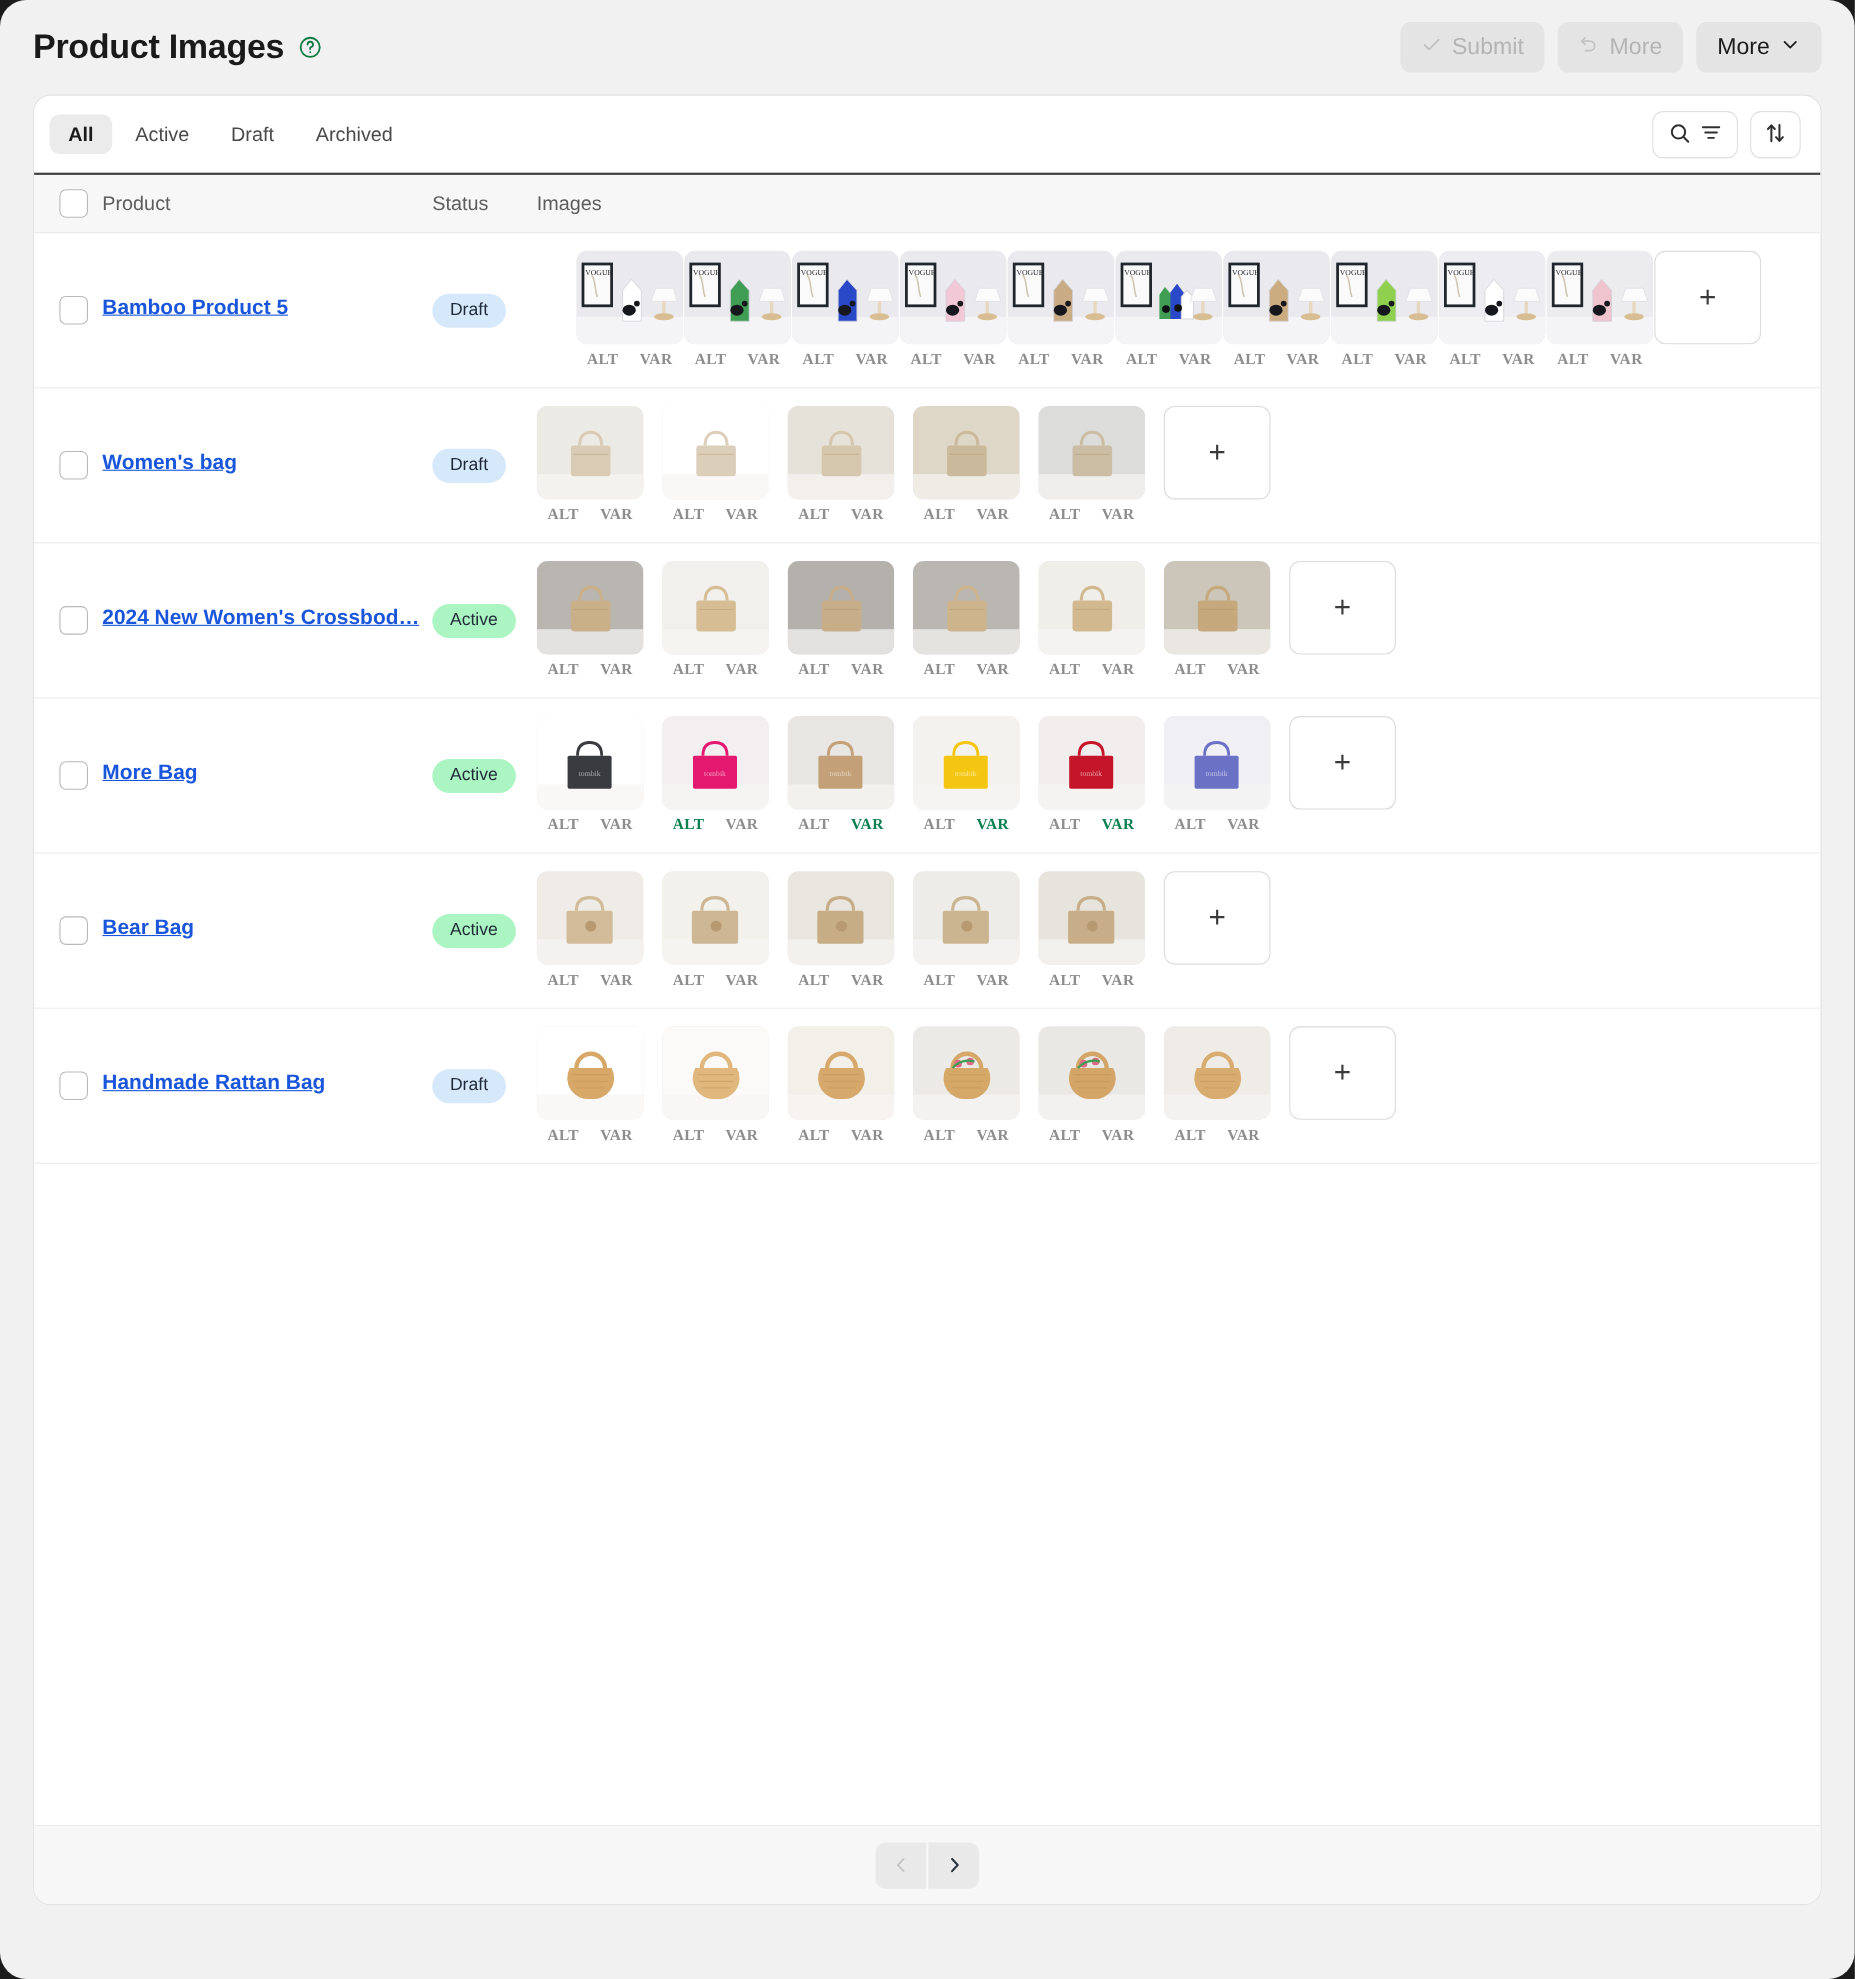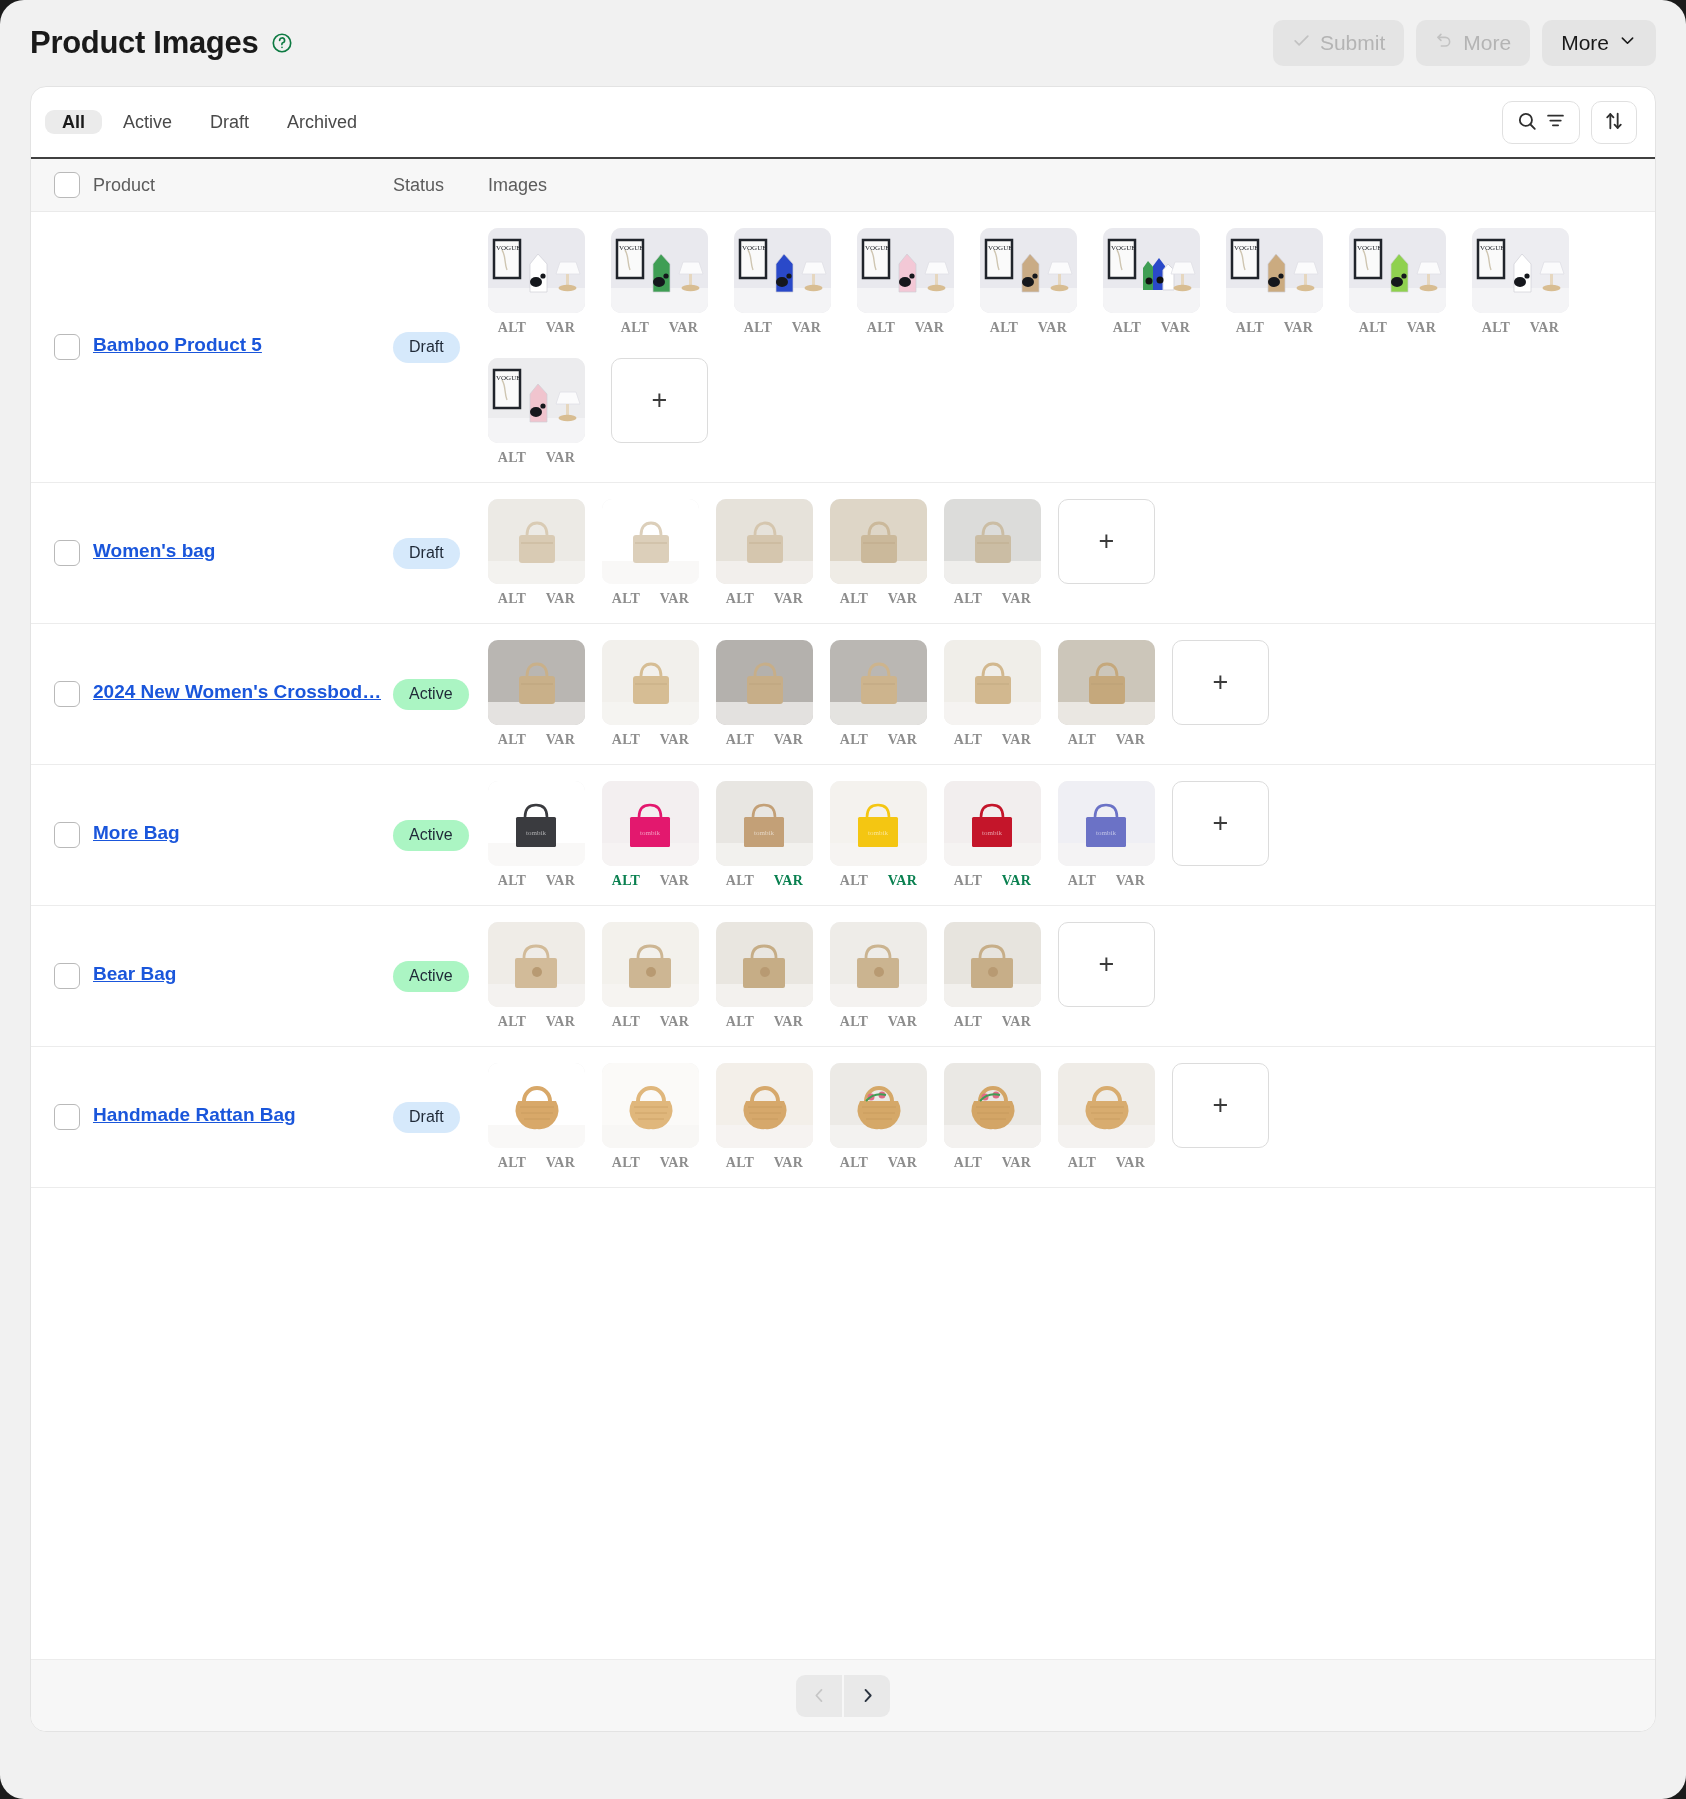--- a/index.html
+++ b/index.html
@@ -51,21 +51,21 @@
     height: 1646px;
     display: flex; flex-direction: column;
     overflow: hidden;
   }
   .card-toolbar {
     height: 70px; display: flex; align-items: center;
     padding: 0 18px 0 14px;
   }
   .tabs { display: flex; align-items: center; gap: 4px; }
   .tab {
-    height: 24px; padding: 0 17px; border-radius: 9px;
+    height: 36px; padding: 0 17px; border-radius: 9px;
     display: inline-flex; align-items: center;
     font-size: 18px; color: #4a4a4a; cursor: pointer; border: none;
     background: transparent; font-family: inherit; white-space: nowrap;
   }
   .tab.selected { background: #ebebeb; color: #1a1a1a; font-weight: 600; }
   .toolbar-right { margin-left: auto; display: flex; align-items: center; gap: 11px; }
   .icon-btn {
     height: 43px; border: 1px solid #e0e0e0; border-radius: 10px;
     background: #fff; display: inline-flex; align-items: center; justify-content: center;
     gap: 7px; padding: 0 13px; cursor: pointer;
@@ -124,21 +124,21 @@
     font-size: 14px; font-weight: 700; letter-spacing: 0.4px;
   }
   .lbl { color: #8d8d8d; cursor: pointer; }
   .lbl.on { color: #0a8050; }
   .add-tile {
     width: 97px; height: 85px; border: 1px solid #dcdcdc; border-radius: 10px;
     display: flex; align-items: center; justify-content: center;
     color: #3a3a3a; font-size: 27px; cursor: pointer; background: #fff;
     font-weight: 300;
   }
-  .row-two-lines .thumbs { gap: 22px 26px; }
+  .row-two-lines .thumbs { gap: 22px 1px; margin-left: 36px; }
 
   
   .pager {
     height: 72px; background: #f7f7f7; border-top: 1px solid #ececec;
     display: flex; align-items: center; justify-content: center; gap: 2px;
   }
   .pg {
     width: 46px; height: 42px; background: #e9e9e9;
     display: inline-flex; align-items: center; justify-content: center; cursor: pointer;
     border: none;

